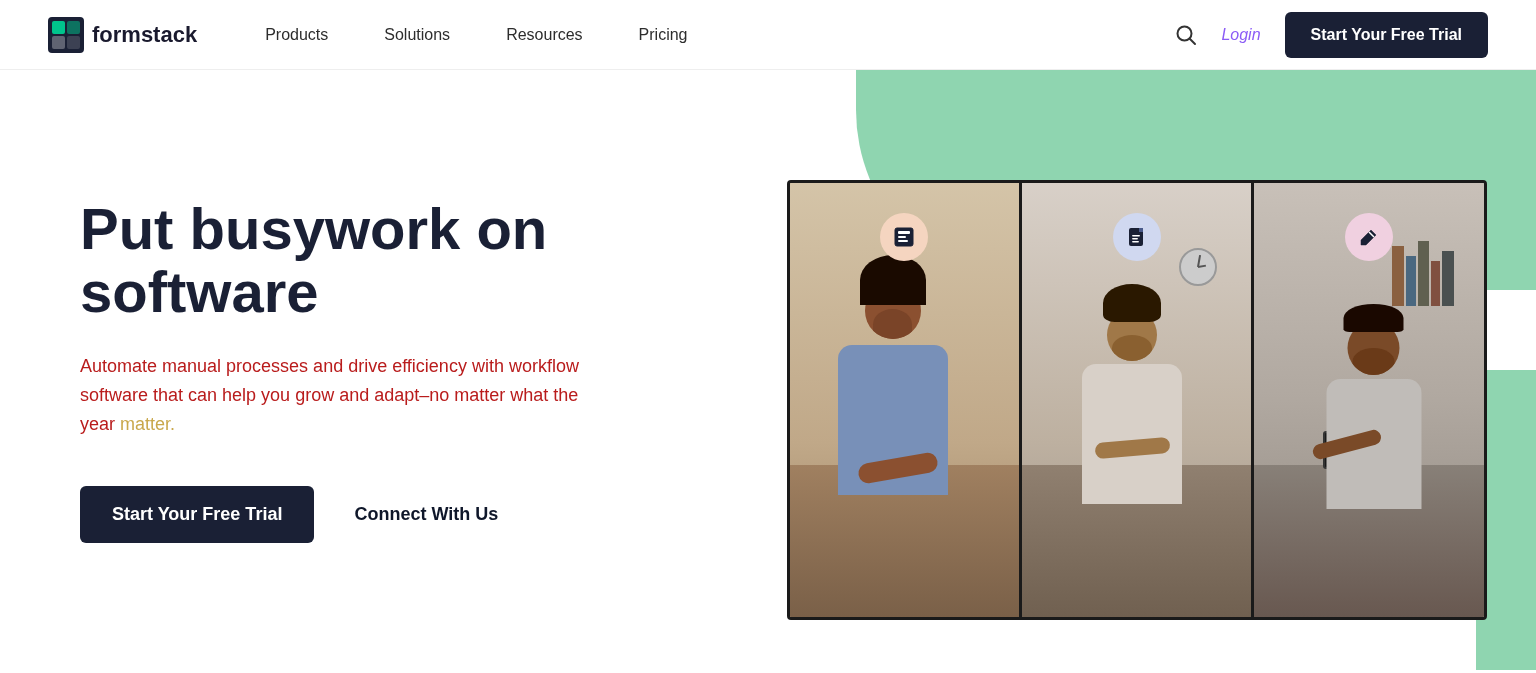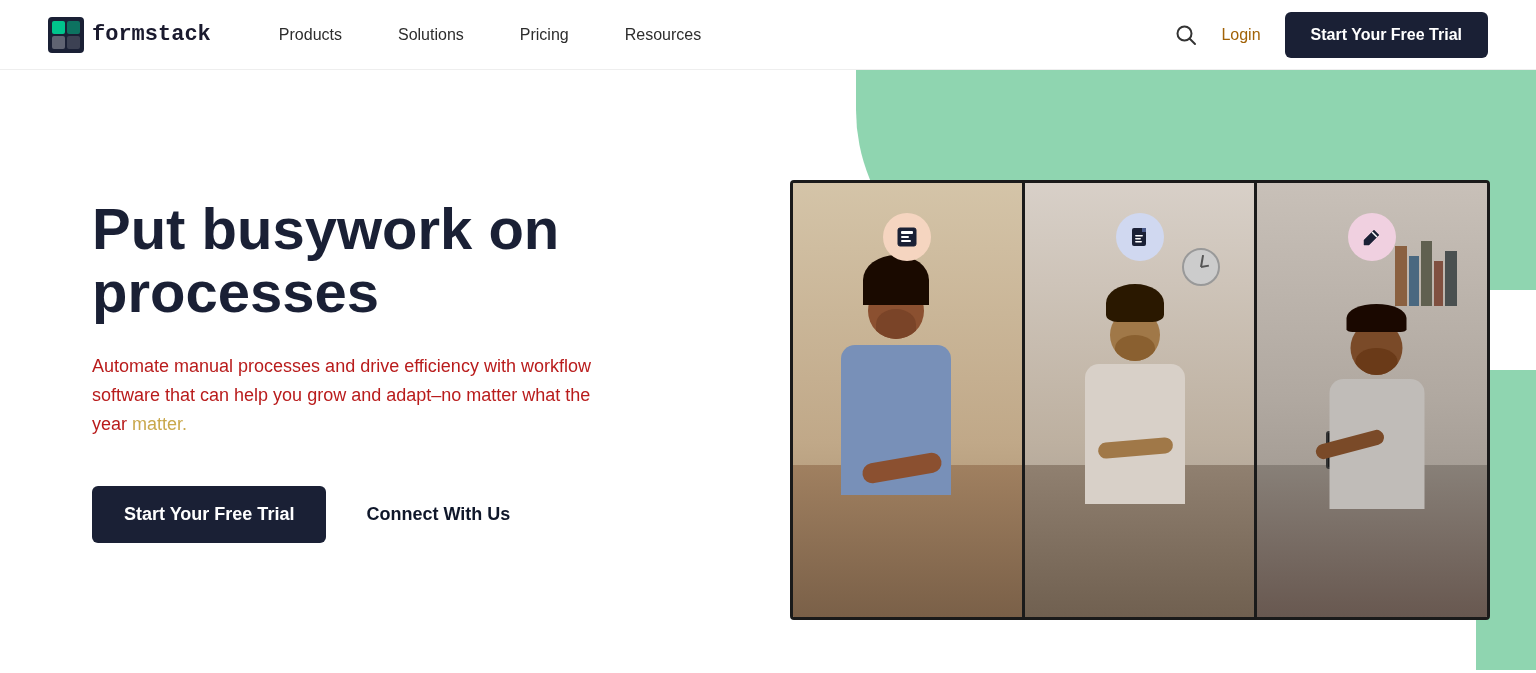--- a/index.html
+++ b/index.html
@@ -15,21 +15,20 @@
       background: #fff;
       position: relative;
       z-index: 10;
     }
     .logo-area {
       display: flex;
       align-items: center;
       gap: 8px;
       margin-right: 40px;
       text-decoration: none;
-      font-family: Liberation Mono, monospace;
     }
     .logo-icon {
       width: 36px;
       height: 36px;
     }
     .logo-text {
       font-size: 22px;
       font-weight: 600;
       color: #1a1a2e;
     }
@@ -58,44 +57,44 @@
     .search-icon-btn {
       background: none;
       border: none;
       cursor: pointer;
       display: flex;
       align-items: center;
     }
     .login-link {
       font-size: 16px;
       font-weight: 500;
-      color: #a16207;
+      color: #8b5cf6;
       cursor: pointer;
       text-decoration: none;
+      font-style: italic;
     }
     .cta-button {
       background: #1a2035;
       color: #fff;
       border: none;
       border-radius: 6px;
       padding: 14px 26px;
       font-size: 16px;
       font-weight: 600;
       cursor: pointer;
       white-space: nowrap;
     }
 
     
     .hero {
       display: flex;
       align-items: stretch;
       min-height: 600px;
       position: relative;
       overflow: hidden;
-      padding-left: 12px;
     }
     .hero-left {
       flex: 0 0 48%;
       display: flex;
       flex-direction: column;
       justify-content: center;
       padding: 60px 80px 60px 80px;
     }
     .hero-heading {
       font-size: 58px;
@@ -243,42 +242,42 @@
       <rect x="19" y="4" width="13" height="13" rx="2" fill="#00c48c" opacity="0.5"></rect>
       <rect x="4" y="19" width="13" height="13" rx="2" fill="#fff" opacity="0.3"></rect>
       <rect x="19" y="19" width="13" height="13" rx="2" fill="#fff" opacity="0.15"></rect>
     </svg>
     <span class="logo-text">formstack</span>
   </a>
 
   <div class="nav-links">
     <a class="nav-link" href="#">Products</a>
     <a class="nav-link" href="#">Solutions</a>
+    <a class="nav-link" href="#">Resources</a>
     <a class="nav-link" href="#">Pricing</a>
-    <a class="nav-link" href="#">Resources</a>
   </div>
 
   <div class="nav-actions">
     <button class="search-icon-btn" aria-label="Search">
       <svg width="22" height="22" viewBox="0 0 22 22" fill="none">
         <circle cx="9.5" cy="9.5" r="7" stroke="#333" stroke-width="2"></circle>
         <line x1="14.5" y1="14.5" x2="20" y2="20" stroke="#333" stroke-width="2" stroke-linecap="round"></line>
       </svg>
     </button>
     <a class="login-link" href="#">Login</a>
     <button class="cta-button">Start Your Free Trial</button>
   </div>
 </nav>
 
 <section class="hero">
 
   <div class="hero-left">
     <h1 class="hero-heading">
       <span>Put busywork on</span><br>
-      <span>processes</span>
+      <span>software</span>
     </h1>
     <p class="hero-subtext">
       <span>Automate manual processes and drive efficiency with workflow software that can help you grow and adapt</span><span>–</span><span>no matter what the year</span> <a href="#" style="color:#c9a84c;text-decoration:none;font-weight:500;">matter.</a>
     </p>
     <div class="hero-buttons">
       <button class="hero-cta-btn">Start Your Free Trial</button>
       <a class="hero-connect-link" href="#">Connect With Us</a>
     </div>
   </div>
 

